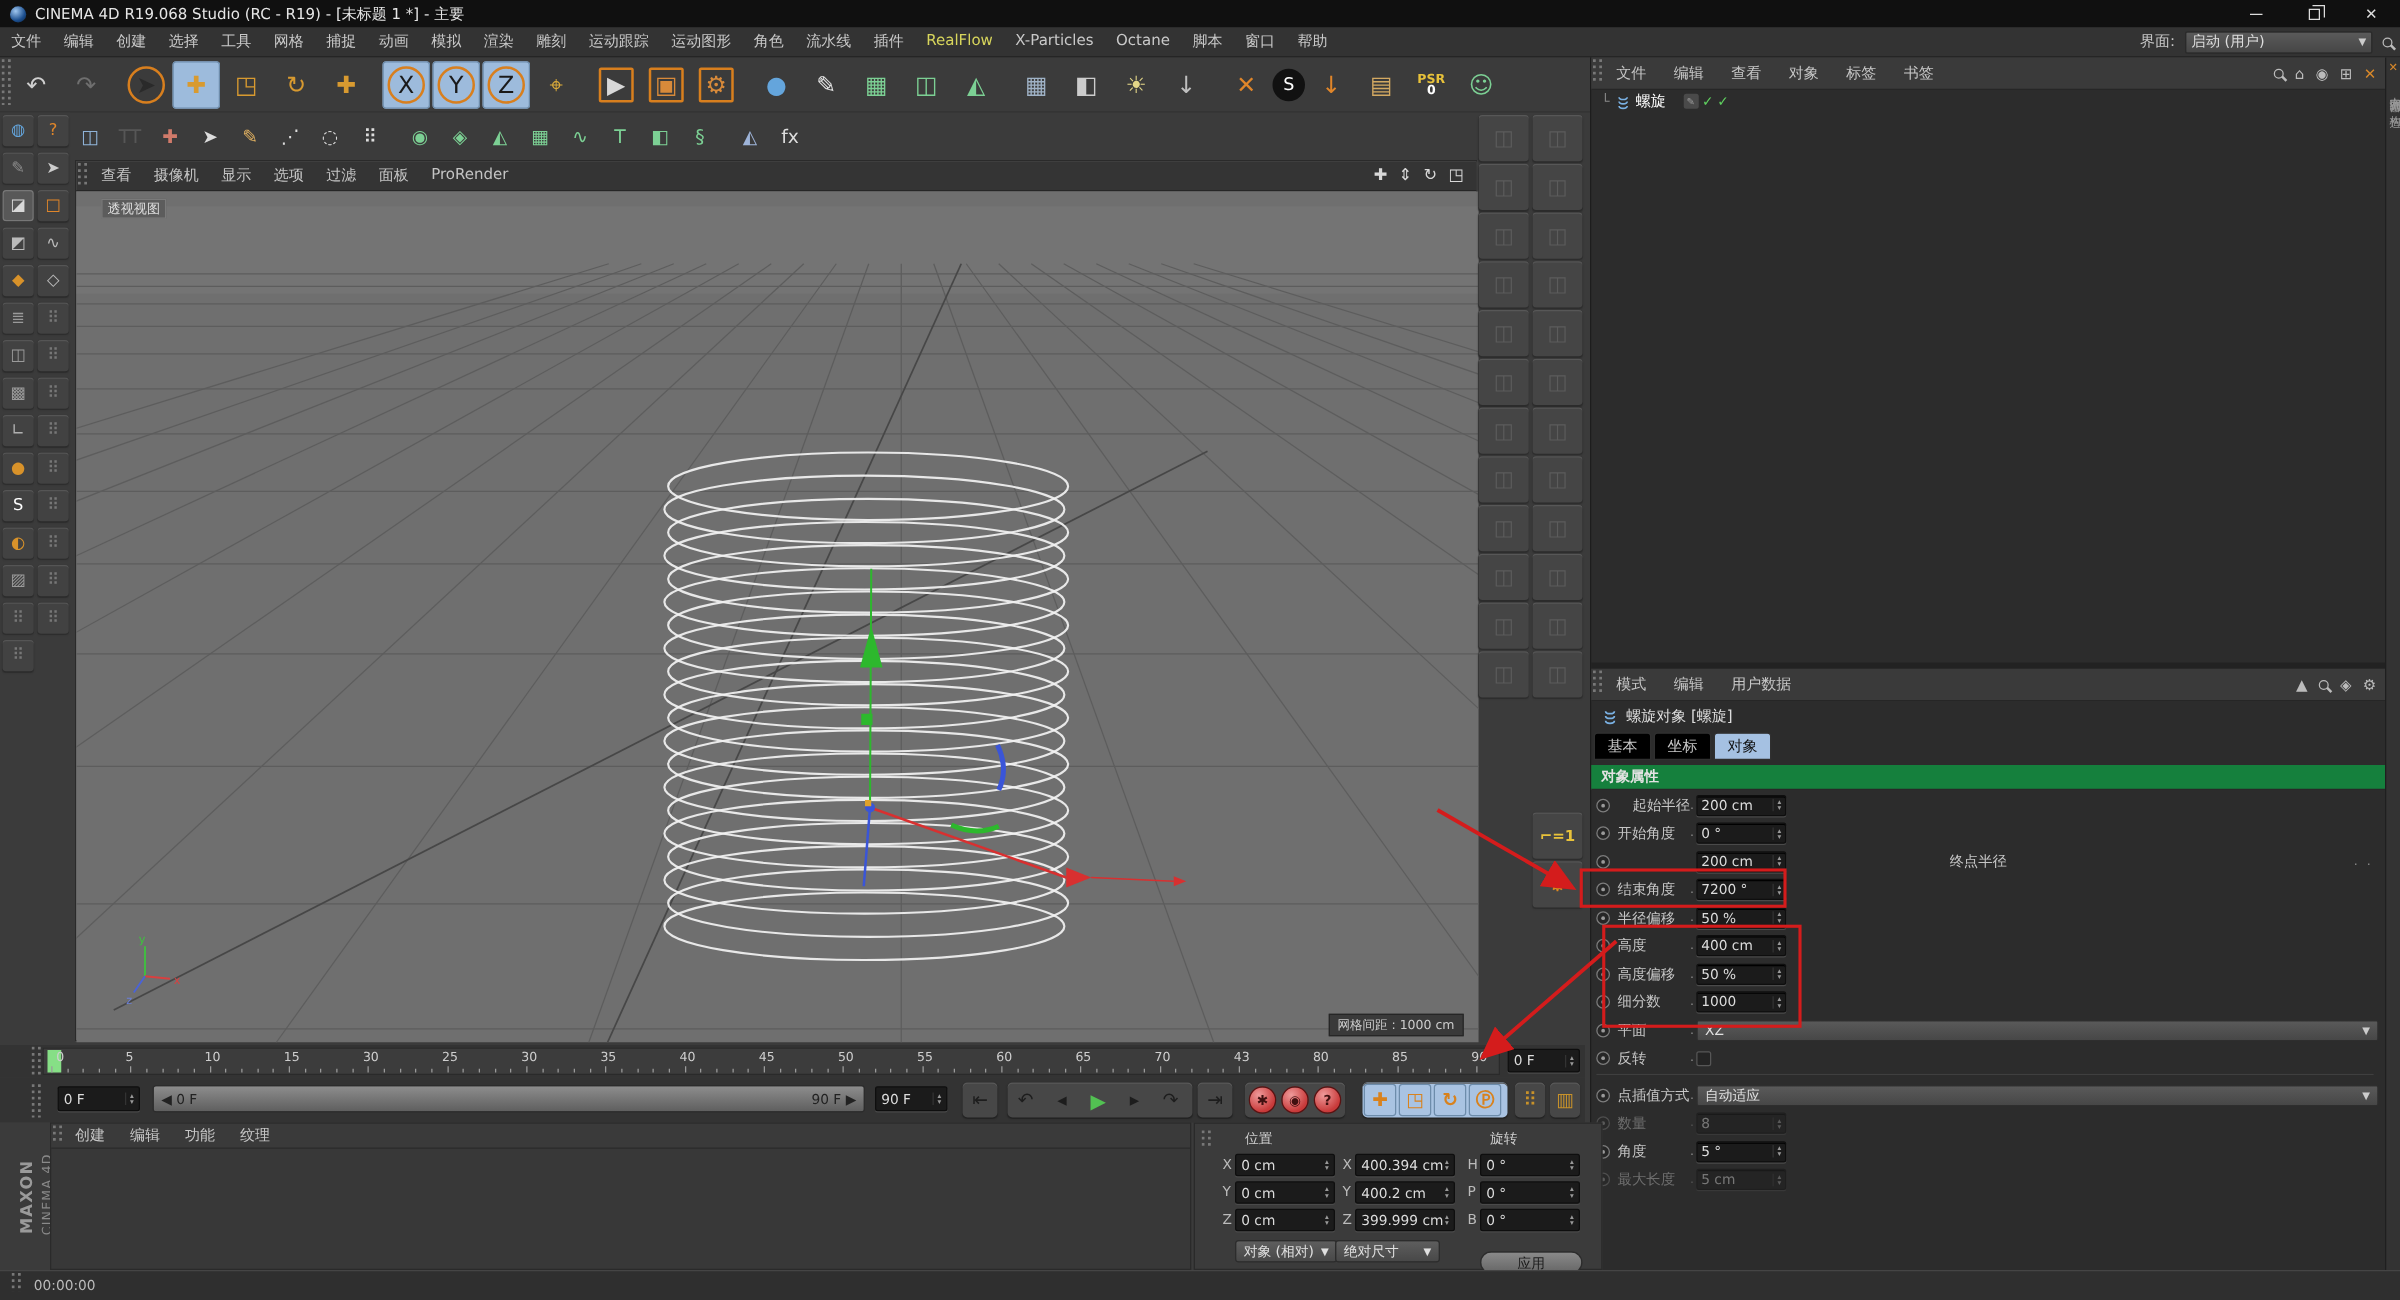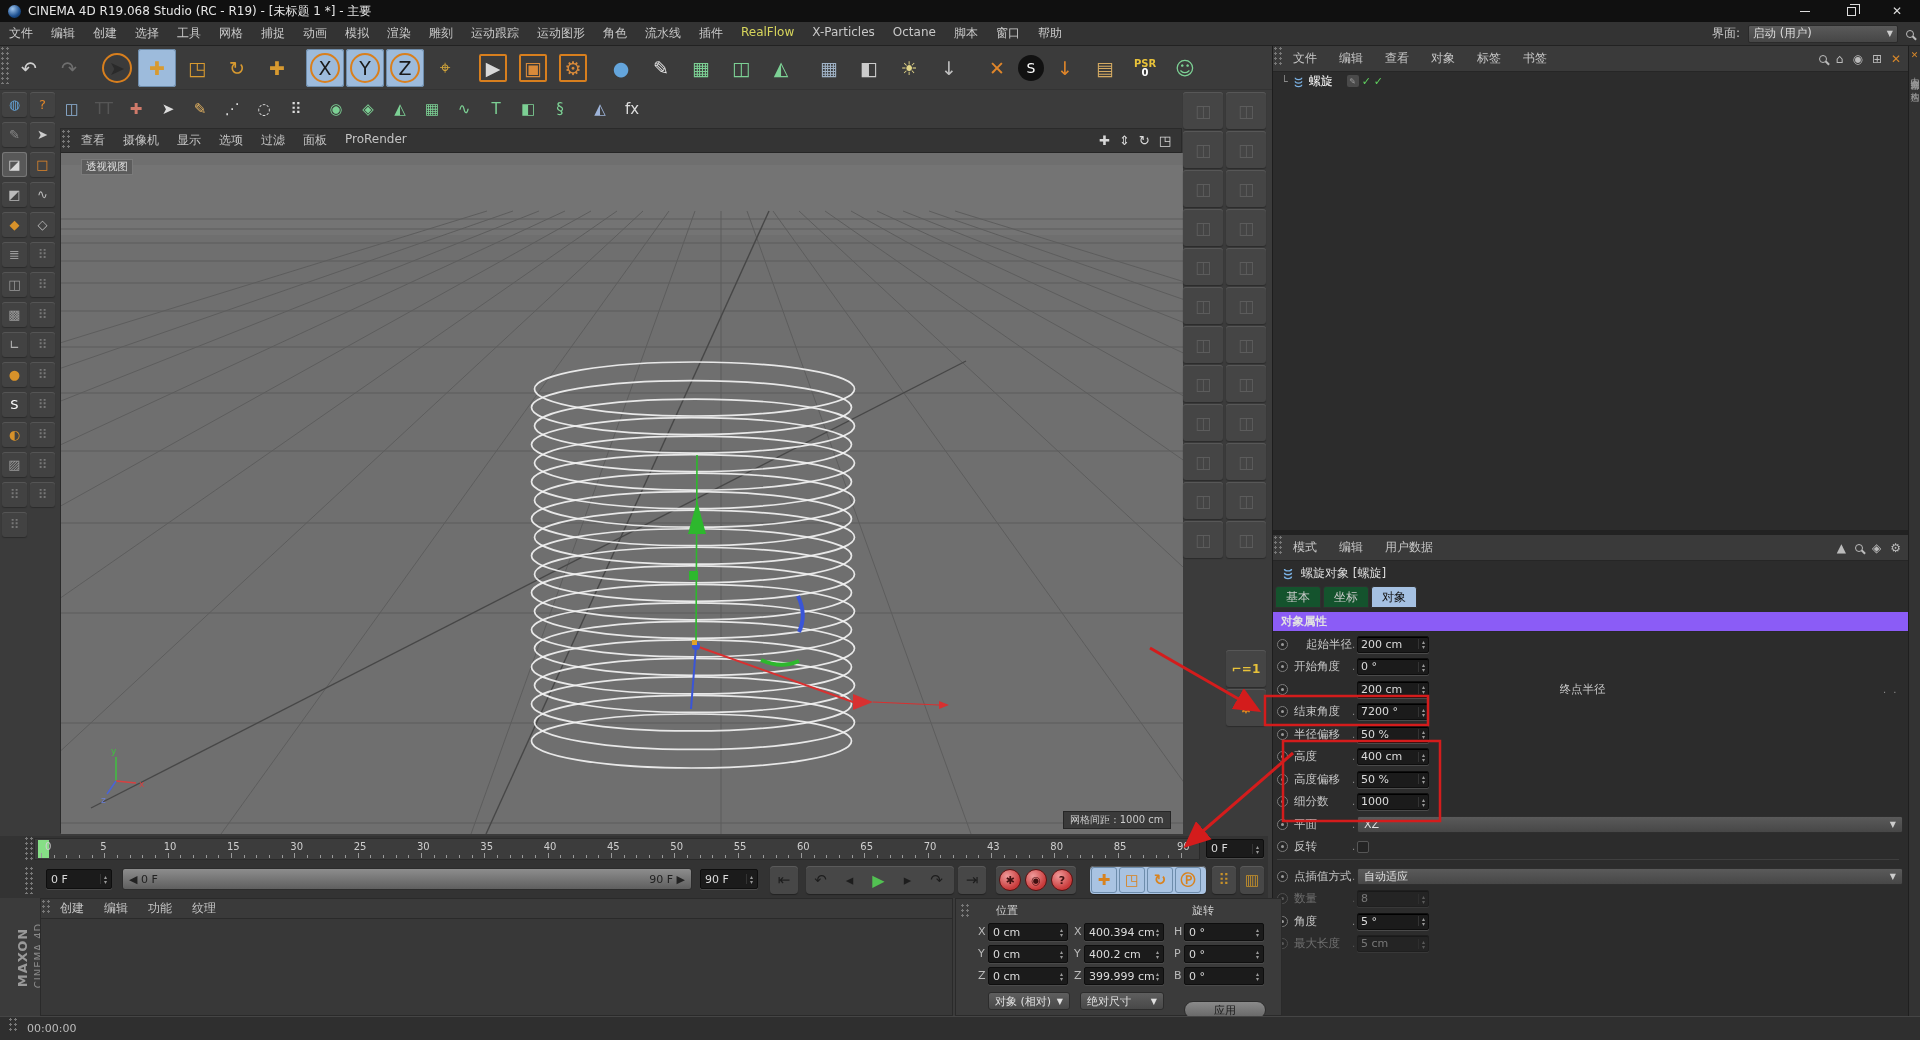--- a/index.html
+++ b/index.html
@@ -93,24 +93,24 @@
 .tree-label{color:#fff;font-size:12px}
 .tree-side{margin-left:10px;display:flex;gap:3px;align-items:center}
 .mini-ic{width:12px;height:12px;background:#4a4a4a;border-radius:2px;display:flex;
   align-items:center;justify-content:center;font-size:8px;color:#999}
 .green-check{color:#5fd05f;font-size:11px}
 #am-split{position:absolute;left:0;top:484px;width:636px;height:5px;background:#222}
 #am-menu{top:489px}
 #am-header{position:absolute;left:0;top:516px;width:636px;height:22px;display:flex;
   align-items:center;gap:6px;padding-left:8px;color:#ddd}
 #am-tabs{position:absolute;left:2px;top:540px;height:22px;display:flex;gap:2px}
-.tab{padding:2px 10px;background:#14532d;border:1px solid #303030;border-radius:3px 3px 0 0;
+.tab{padding:2px 10px;background:#000000;border:1px solid #303030;border-radius:3px 3px 0 0;
   color:#c9c9c9;font-size:12px}
 .tab.active{background:#a5c1e2;color:#101010}
-#am-section{position:absolute;left:0;top:566px;width:636px;height:20px;background:#8b5cf6;
+#am-section{position:absolute;left:0;top:566px;width:636px;height:20px;background:#15803d;
   border-bottom:1px solid #282828;display:flex;align-items:center;padding-left:8px;
   font-weight:bold;color:#e2e2e2;font-size:11.5px}
 #am-rows{position:absolute;left:0;top:588px;width:636px;height:382px}
 .arow{position:absolute;left:4px;right:10px;height:20px;display:flex;align-items:center}
 .arow.disabled{opacity:.42}
 .rad{width:11px;height:11px;border-radius:50%;border:1px solid #7d7d7d;background:#262626;
   margin-right:6px;position:relative;flex:0 0 auto}
 .rad::after{content:"";position:absolute;left:3px;top:3px;width:3px;height:3px;
   border-radius:50%;background:#9a9a9a}
 .albl{width:58px;color:#c6c6c6;font-size:11.5px;white-space:nowrap;overflow:hidden;
@@ -987,21 +987,21 @@
           <span>0 °</span>
           <span class="stp">
             <span>▴</span>
             <span>▾</span>
           </span>
         </div>
         <div class="cdrop" style="left: 32px; top: 93px; width: 82px;">
           <span>对象 (相对)</span>
           <span class="dd">▼</span>
         </div>
-        <div class="cdrop" style="left: 124px; top: 93px; width: 84px;">
+        <div class="cdrop" style="left: 112px; top: 93px; width: 84px;">
           <span>绝对尺寸</span>
           <span class="dd">▼</span>
         </div>
         <div id="apply-btn" style="left: 228px; top: 102px; width: 82px; font-family: Liberation Mono, monospace;">应用</div>
       </div>
   </div>
 
   <div id="statusbar" class="abs">
     <span class="handle" style="height:16px"></span>
     <span>00:00:00</span>

